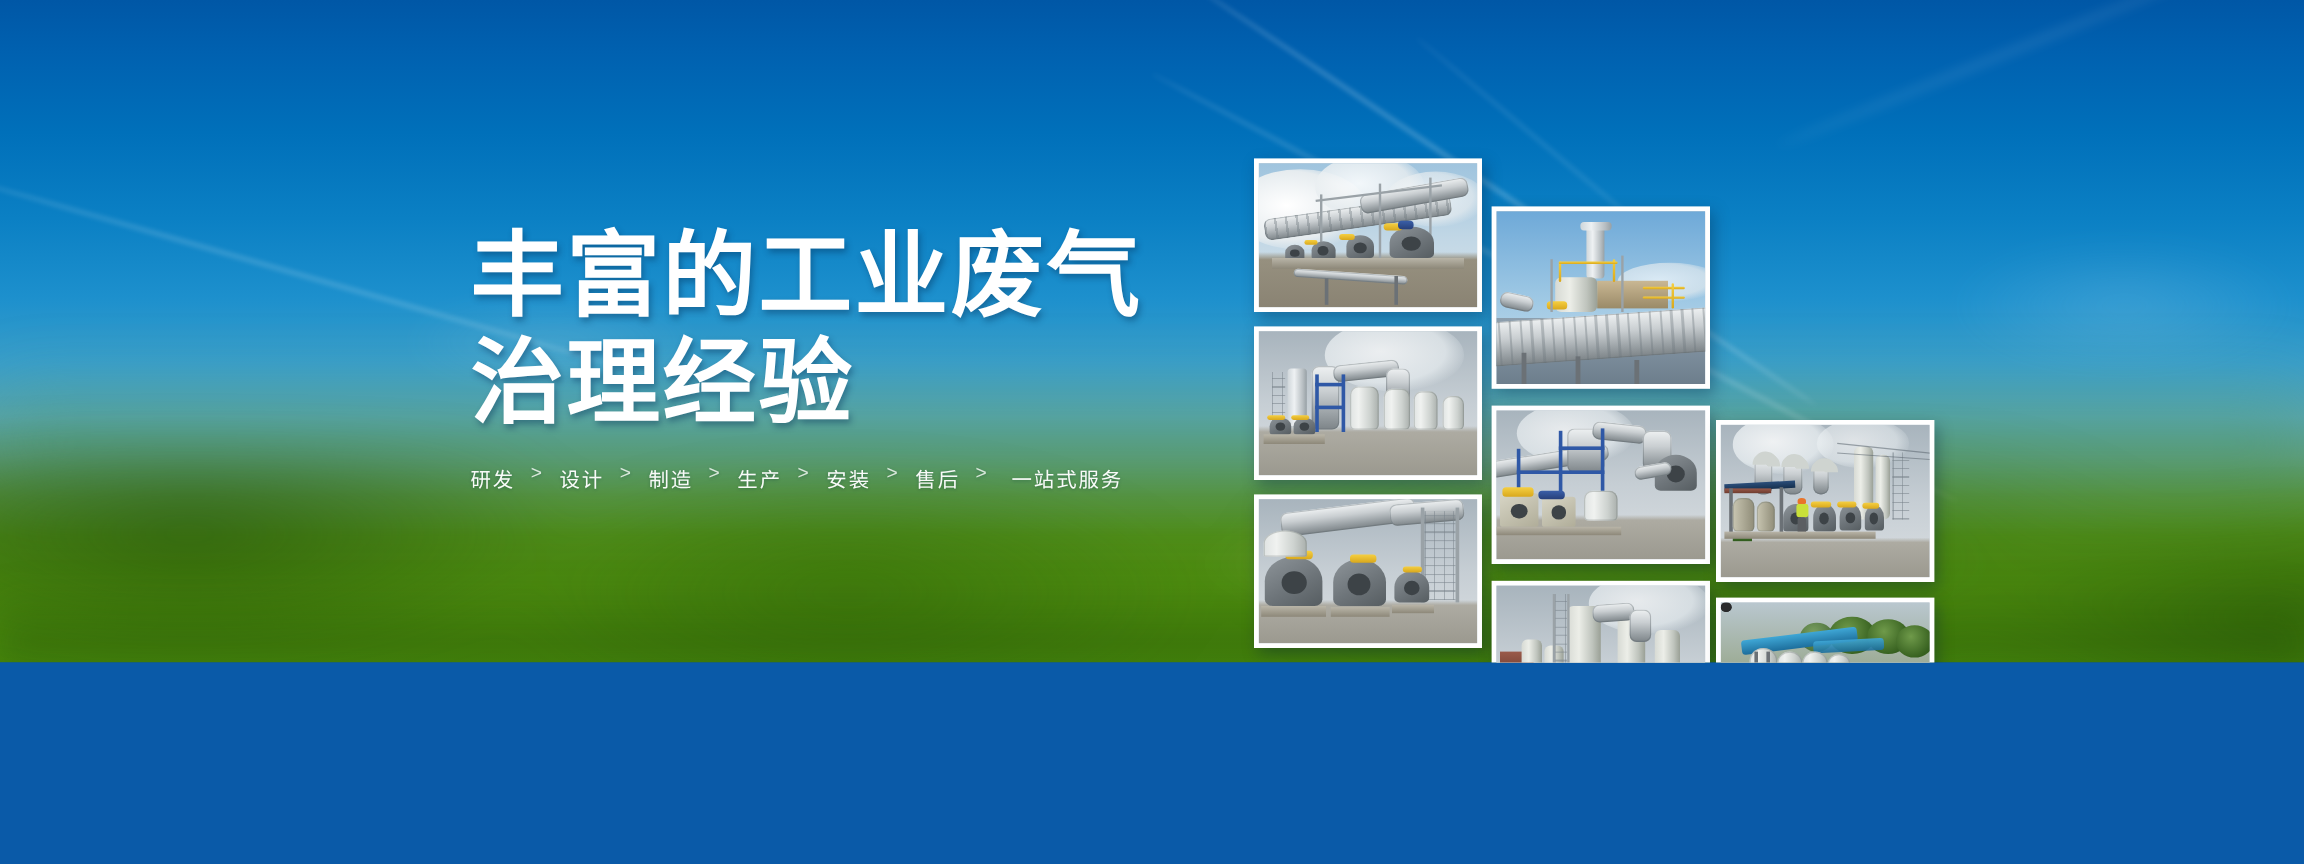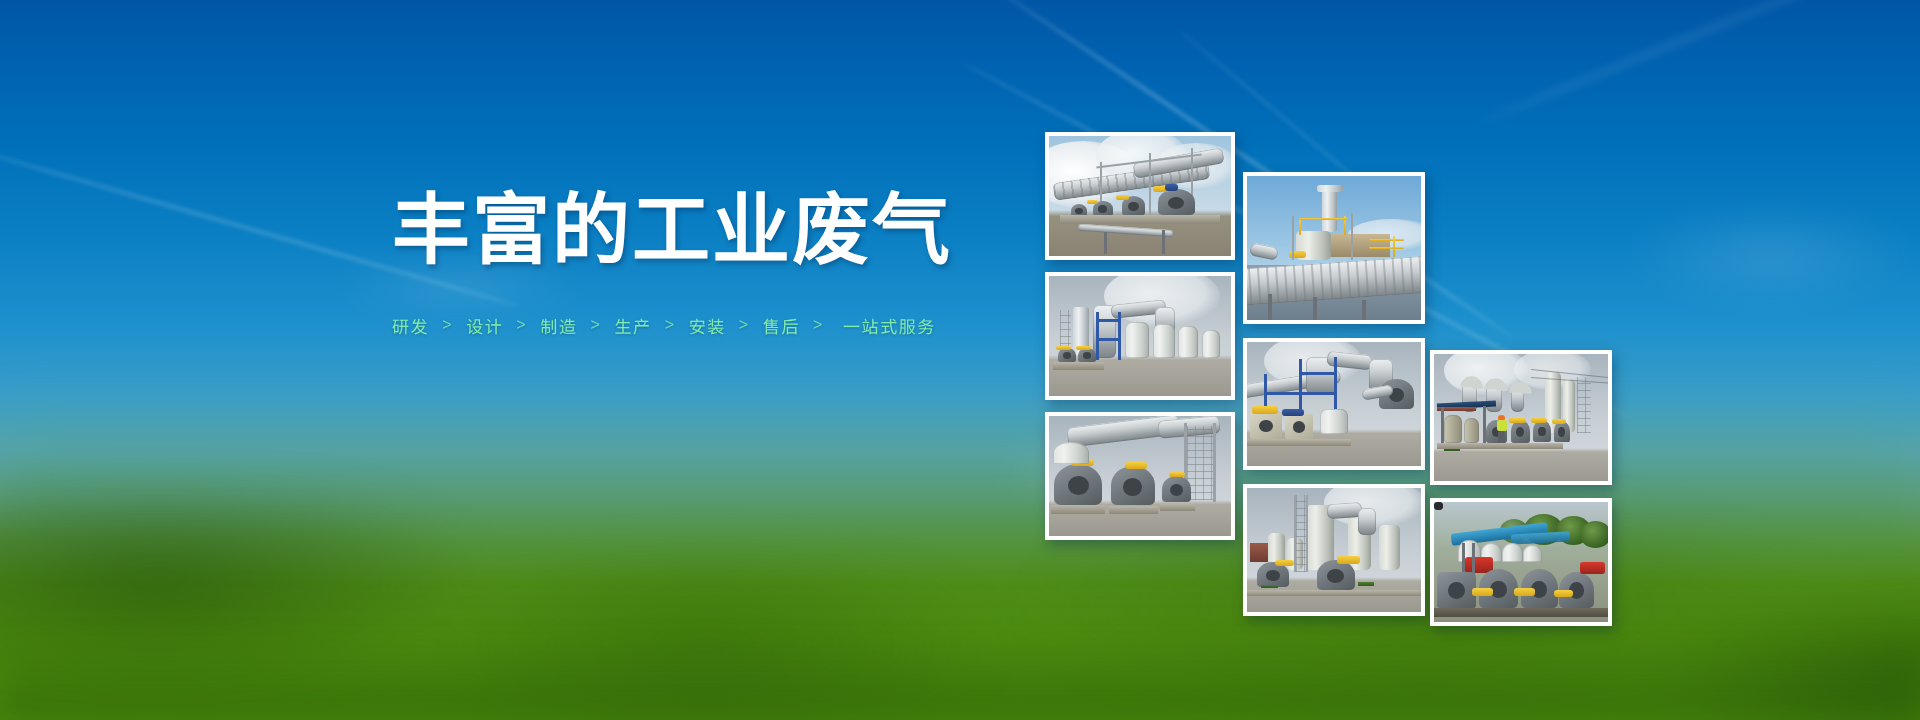--- a/index.html
+++ b/index.html
@@ -5,21 +5,21 @@
 <style>
   * { margin:0; padding:0; box-sizing:border-box; }
   html, body {
     width:1920px; height:720px; overflow:hidden;
     font-family:"Liberation Sans", "DejaVu Sans", sans-serif;
     background:#0a5aa8;
   }
 
   
   .banner {
-    position:relative; width:1920px; height:720px; overflow:hidden;
+    position:relative; width:1920px; height:552px; overflow:hidden;
   }
 
   
   .bg-sky {
     position:absolute; inset:0;
     background:linear-gradient(to bottom,
       #0057a6 0%,
       #0061b0 8%,
       #0070ba 20%,
       #0b80c4 33%,
@@ -101,23 +101,23 @@
     color:#ffffff;
     font-size:37px;
     font-weight:400;
     letter-spacing:2.5px;
     line-height:1.2;
     text-shadow:1px 2px 4px rgba(0,50,70,0.30);
     white-space:nowrap;
   }
 
   .crumbs {
-    margin-top:38px;
-    display:flex; align-items:center;
-    color:#86efac;
+    margin-top:22px;
+    display:flex; align-items:flex-start;
+    color:#ffffff;
     font-size:17px;
     letter-spacing:1.6px;
     text-shadow:0 1px 3px rgba(0,50,60,0.35);
     white-space:nowrap;
   }
   .crumb { opacity:.96; }
   .crumb-sep {
     margin:0 13px; opacity:.78; font-size:16px; font-weight:300;
   }
   .crumb.last { margin-left:6px; }
@@ -224,20 +224,21 @@
 
   <div class="wisp w1"></div>
   <div class="wisp w2"></div>
   <div class="wisp w3"></div>
   <div class="wisp w4"></div>
 
   <div class="copy">
 
     <div class="headline">
       <span class="hl-line">丰富的工业废气</span>
+      <span class="hl-line">治理经验</span>
     </div>
 
 
     <div class="crumbs">
       <span class="crumb">研发</span>
       <span class="crumb-sep">&gt;</span>
       <span class="crumb">设计</span>
       <span class="crumb-sep">&gt;</span>
       <span class="crumb">制造</span>
       <span class="crumb-sep">&gt;</span>

